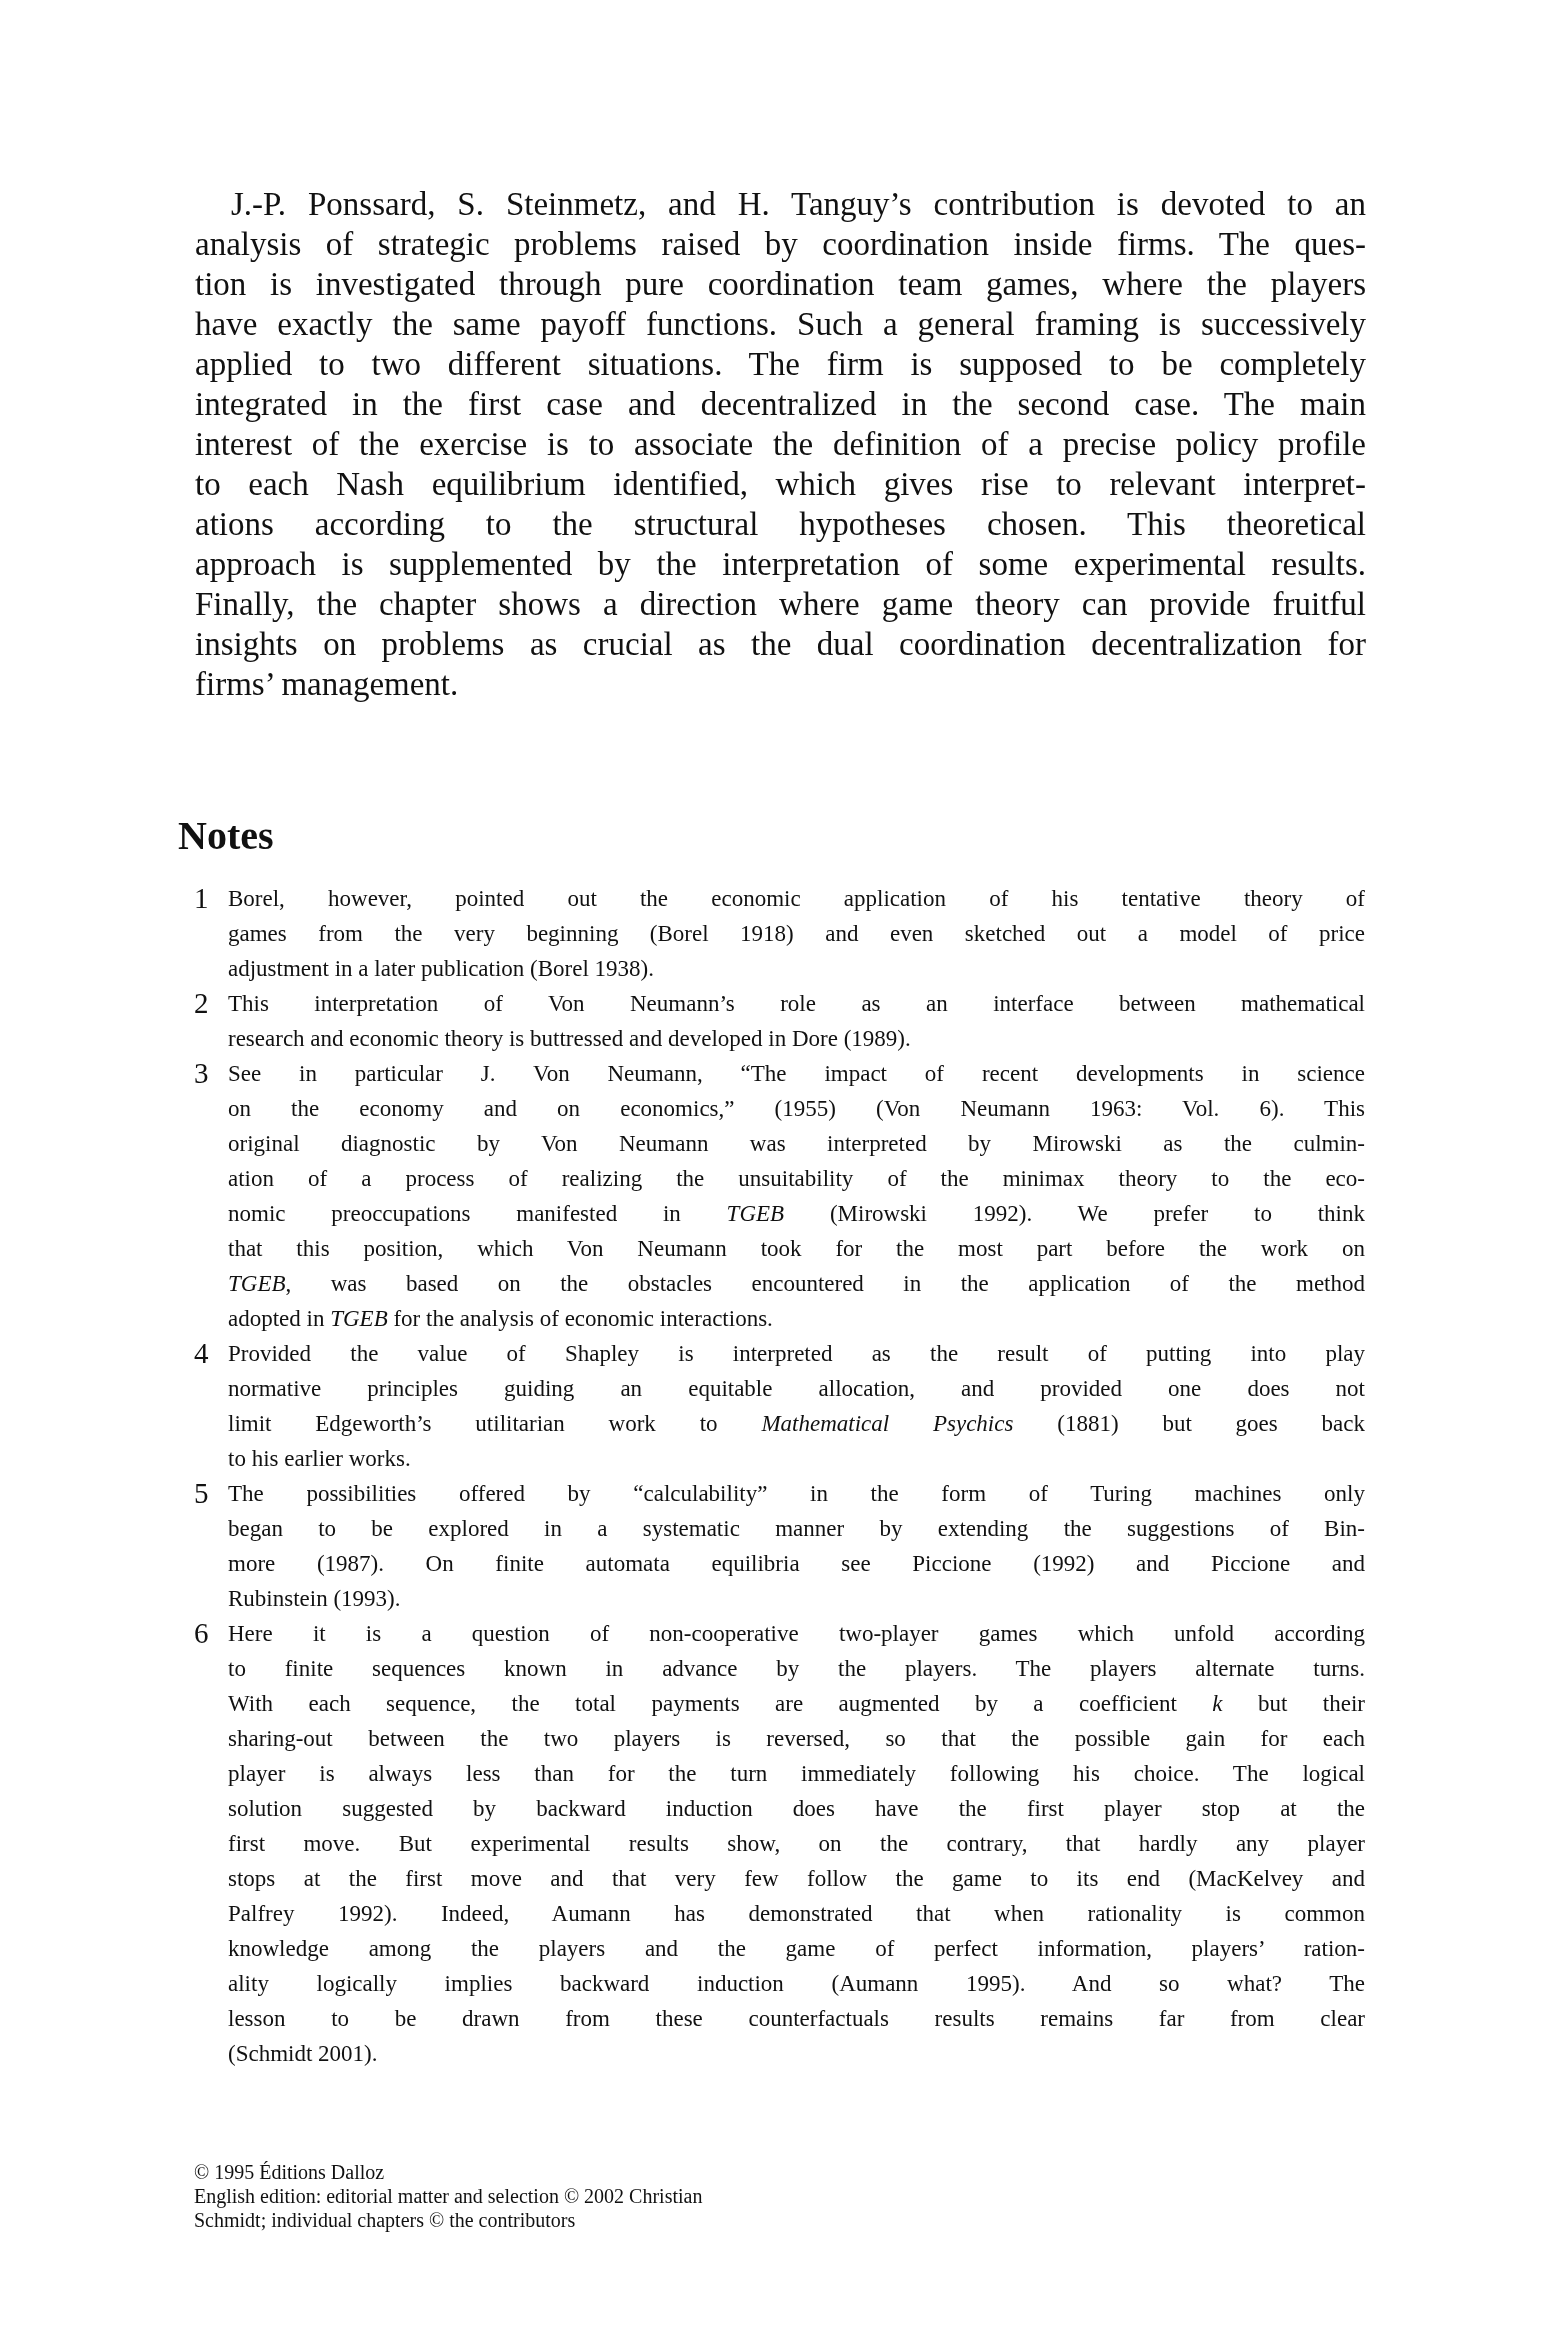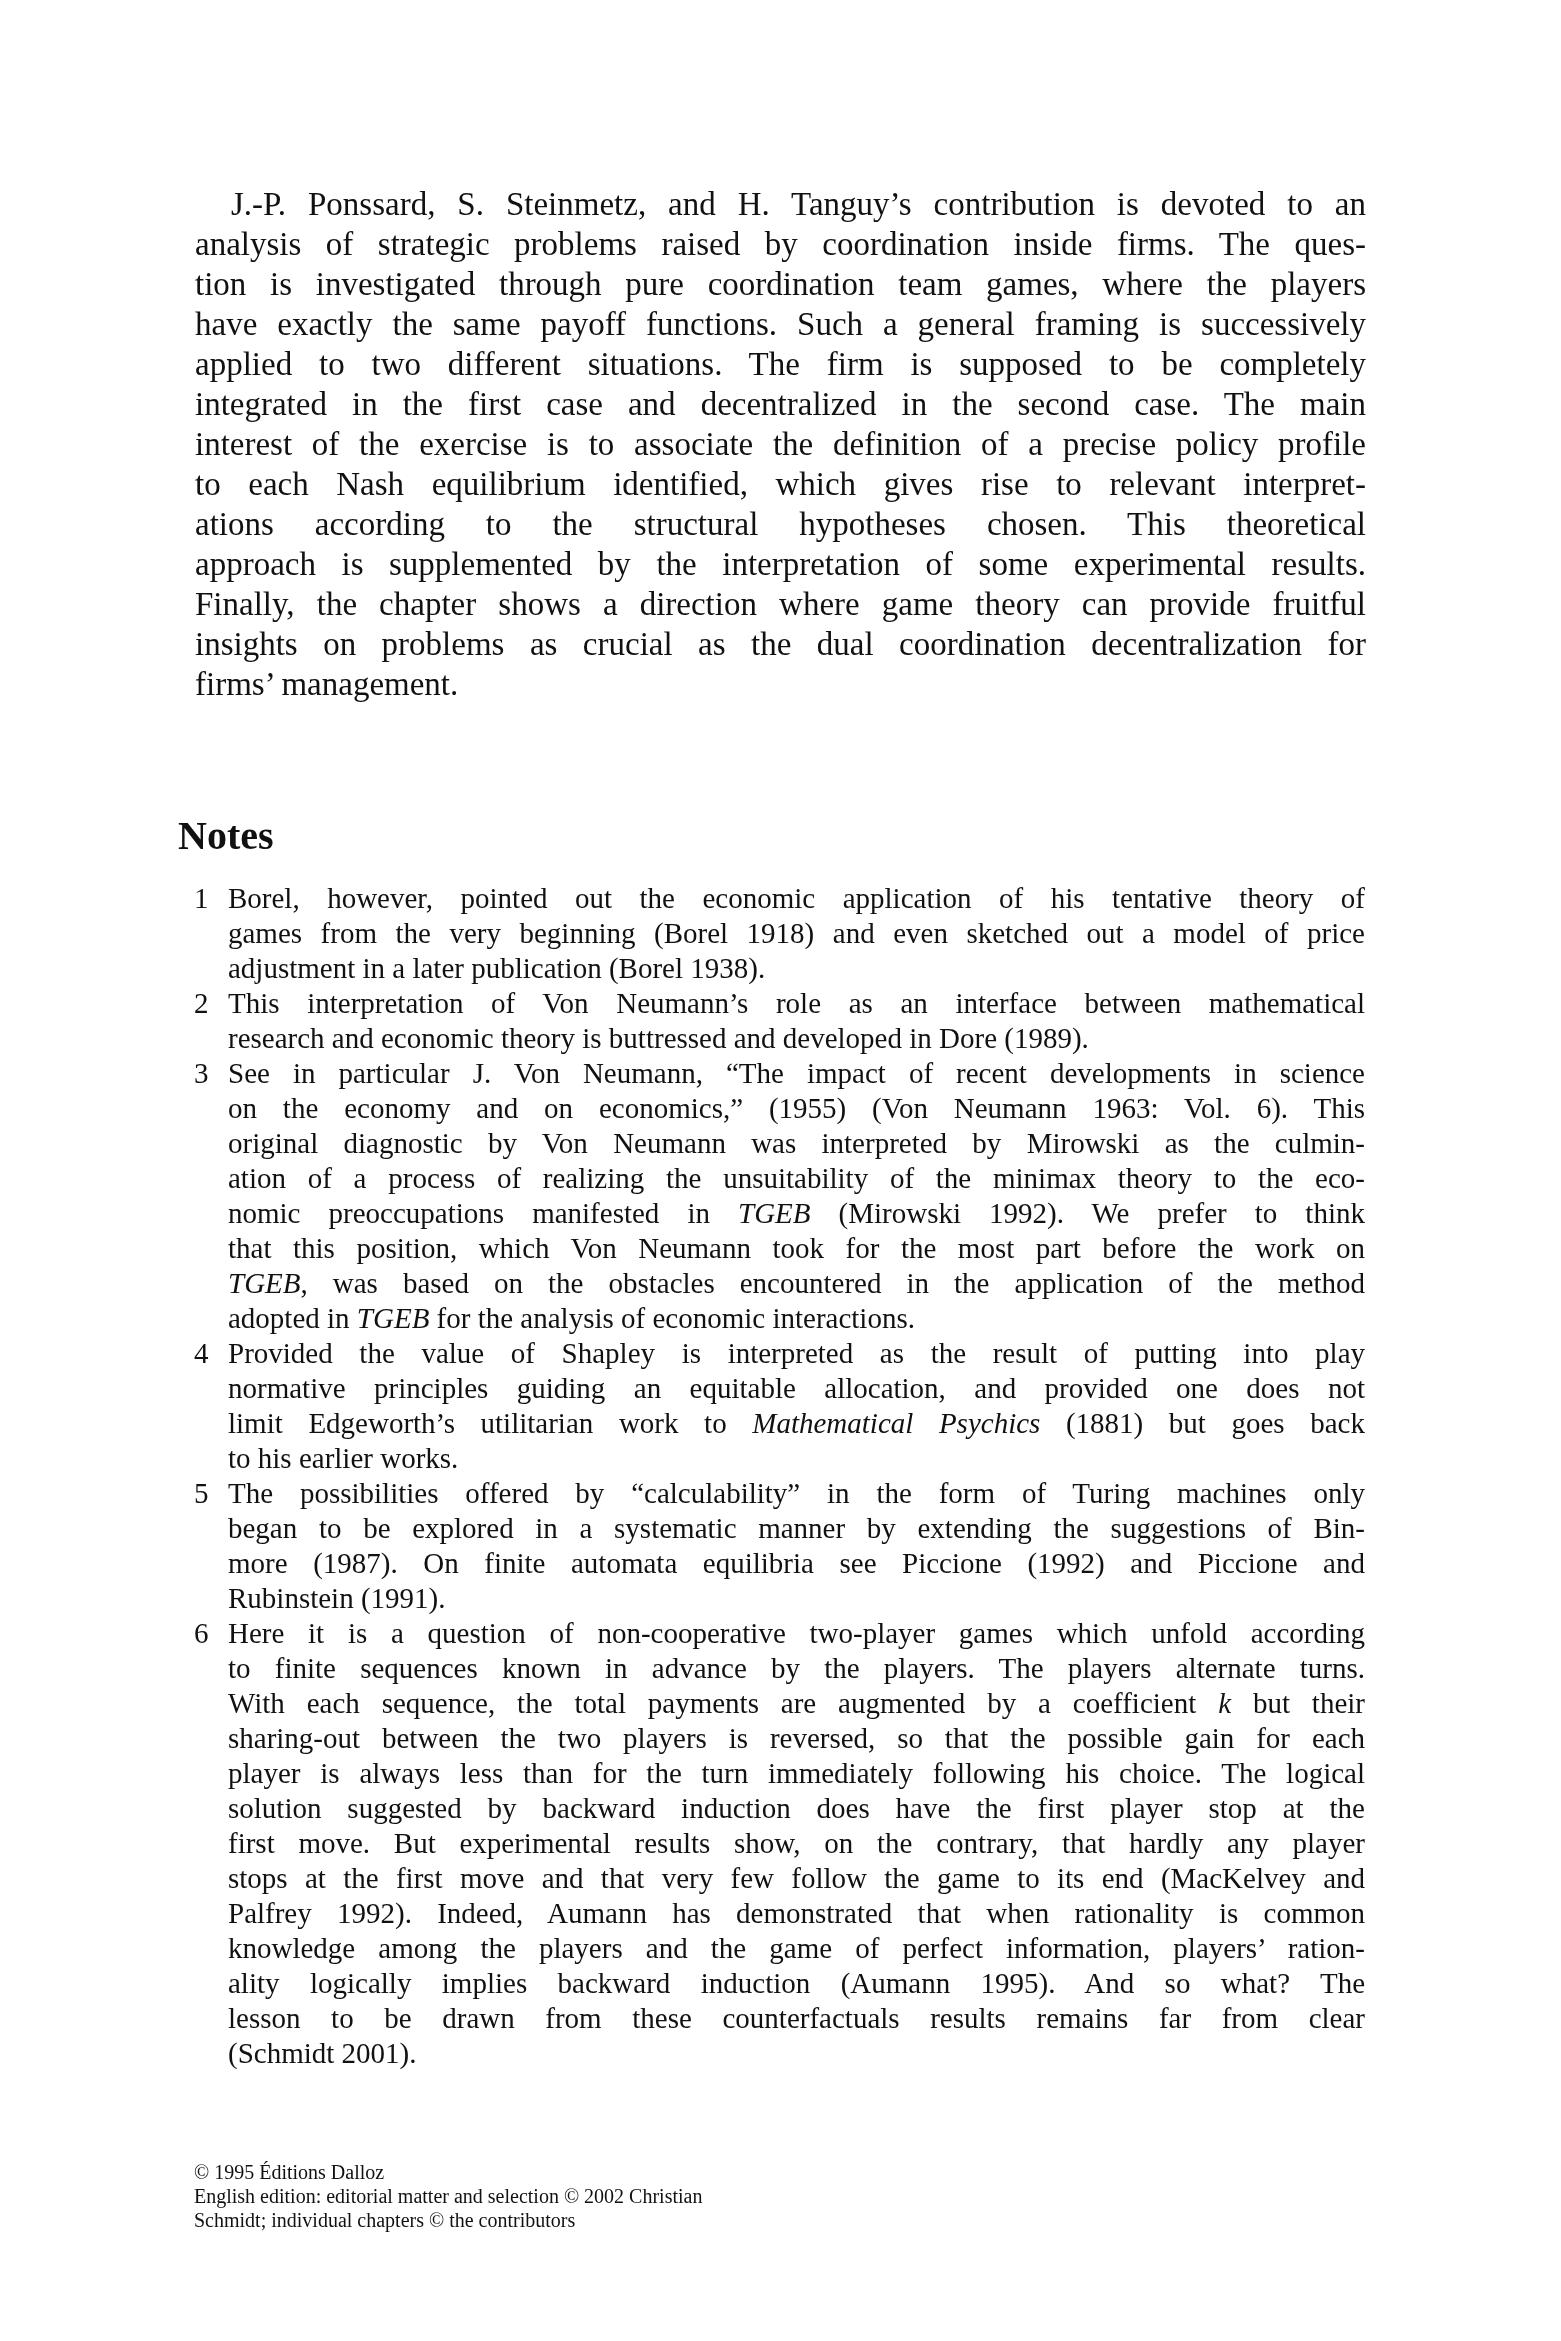--- a/index.html
+++ b/index.html
@@ -8,21 +8,21 @@
   .body-para { position: absolute; left: 195px; top: 184px; width: 1171px; }
   .line { display: block; white-space: nowrap; text-align: justify; text-align-last: justify; }
   .line.last { text-align-last: left; }
   .body-para .line { font-size: 33px; height: 40px; line-height: 40px; }
   .body-para .line.indent { padding-left: 36px; }
   .notes-heading { position: absolute; left: 178px; top: 811px; font-size: 40px; font-weight: bold; line-height: 49px; margin: 0; }
   .notes { position: absolute; left: 194px; top: 881px; width: 1171px; }
   .note { position: relative; }
   .note .num { position: absolute; left: 0; top: 0; font-size: 29px; line-height: 35px; width: 26px; }
   .note .text { margin-left: 34px; }
-  .note .line { font-size: 29px; height: 35px; line-height: 35px; }
+  .note .line { font-size: 23px; height: 35px; line-height: 35px; }
   .copyright { position: absolute; left: 194px; top: 2160px; font-size: 20px; line-height: 24px; }
   .copyright .cline { display: block; white-space: nowrap; }
   i, .it { font-style: italic; }
 </style>
 </head>
 <body>
 
 <div class="page">
 
   <div class="body-para">
@@ -80,21 +80,21 @@
           <span class="line"><span>limit Edgeworth’s utilitarian work to </span><i>Mathematical Psychics</i><span> (1881) but goes back</span></span>
           <span class="line last"><span>to his earlier works.</span></span>
         </div>
     </div>
     <div class="note">
       <span class="num">5</span>
       <div class="text">
           <span class="line"><span>The possibilities offered by “calculability” in the form of Turing machines only</span></span>
           <span class="line"><span>began to be explored in a systematic manner by extending the suggestions of Bin-</span></span>
           <span class="line"><span>more (1987). On finite automata equilibria see Piccione (1992) and Piccione and</span></span>
-          <span class="line last"><span>Rubinstein (1991).</span></span>
+          <span class="line last"><span>Rubinstein (1993).</span></span>
         </div>
     </div>
     <div class="note">
       <span class="num">6</span>
       <div class="text">
           <span class="line"><span>Here it is a question of non-cooperative two-player games which unfold according</span></span>
           <span class="line"><span>to finite sequences known in advance by the players. The players alternate turns.</span></span>
           <span class="line"><span>With each sequence, the total payments are augmented by a coefficient </span><i>k</i><span> but their</span></span>
           <span class="line"><span>sharing-out between the two players is reversed, so that the possible gain for each</span></span>
           <span class="line"><span>player is always less than for the turn immediately following his choice. The logical</span></span>

